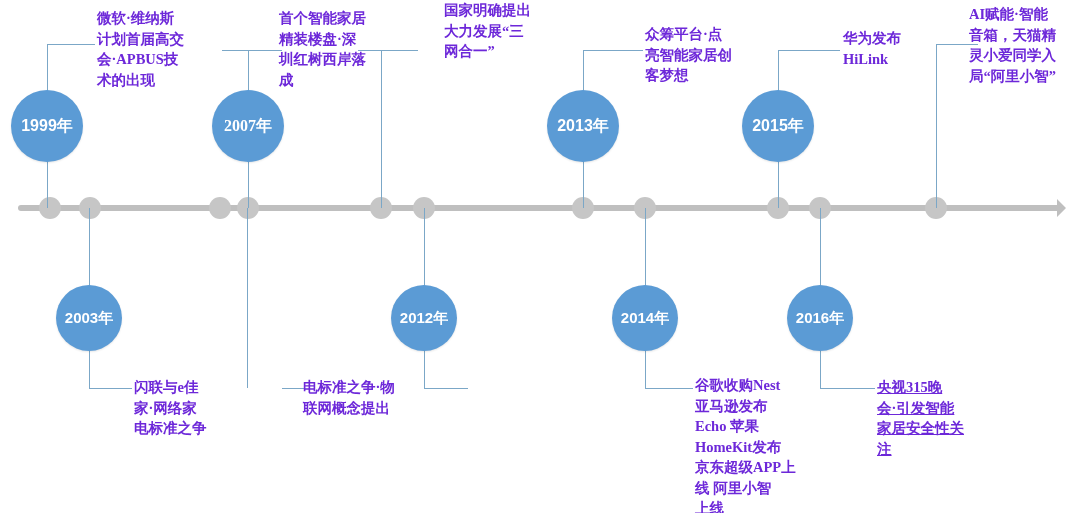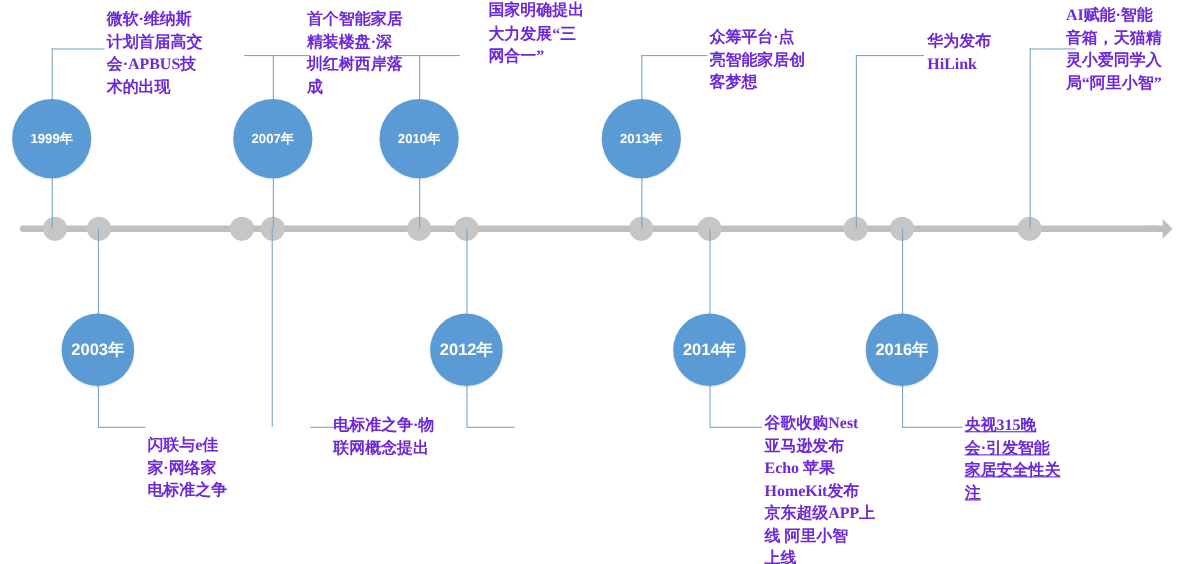--- a/index.html
+++ b/index.html
@@ -64,21 +64,21 @@
     height: 72px;
     margin-left: -36px;
     border-radius: 50%;
     background: #5b9bd5;
     color: #ffffff;
     display: flex;
     align-items: center;
     justify-content: center;
     font-family: "Liberation Sans", "DejaVu Sans", sans-serif;
     font-weight: bold;
-    font-size: 12px;
+    font-size: 16px;
     letter-spacing: 0px;
     box-shadow: 0 1px 2px rgba(0,0,0,0.10);
     z-index: 4;
   }
   .bubble.small {
     width: 66px;
     height: 66px;
     margin-left: -33px;
     font-size: 15px;
     text-align: center;
@@ -122,40 +122,39 @@
   <div class="conn-h" style="left:47px;top:44px;width:48px;"></div>
   <div class="bubble" style="left:47px;top:90px;">1999年</div>
   <div class="label" style="left:97px;top:8px;width:108px;">微软·维纳斯
 计划首届高交
 会·APBUS技
 术的出现</div>
 
   <div class="conn-v" style="left:89px;top:208px;height:180px;"></div>
   <div class="conn-h" style="left:89px;top:388px;width:43px;"></div>
   <div class="bubble small" style="left:89px;top:285px;">2003年</div>
-  <div class="label" style="left:134px;top:377px;width:100px;margin-top:18px;">闪联与e佳
+  <div class="label" style="left:134px;top:377px;width:100px;">闪联与e佳
 家·网络家
 电标准之争</div>
 
   <div class="conn-v" style="left:248px;top:50px;height:158px;"></div>
   <div class="conn-h" style="left:222px;top:50px;width:60px;"></div>
-  <div class="bubble" style="left:248px;top:90px;">2007年</div>
+  <div class="bubble" style="left:248px;top:90px;font-family:Liberation Serif, serif;">2007年</div>
   <div class="label" style="left:279px;top:8px;width:112px;">首个智能家居
 精装楼盘·深
 圳红树西岸落
 成</div>
 
   <div class="conn-v" style="left:247px;top:208px;height:180px;"></div>
   <div class="conn-h" style="left:282px;top:388px;width:22px;"></div>
   <div class="label" style="left:303px;top:377px;width:112px;">电标准之争·物
 联网概念提出</div>
 
   <div class="conn-v" style="left:381px;top:50px;height:158px;"></div>
   <div class="conn-h" style="left:358px;top:50px;width:60px;"></div>
-  <div class="bubble" style="left:381px;top:90px;">2010年</div>
   <div class="label" style="left:444px;top:0;width:112px;">国家明确提出
 大力发展“三
 网合一”</div>
 
   <div class="conn-v" style="left:424px;top:208px;height:180px;"></div>
   <div class="conn-h" style="left:424px;top:388px;width:44px;"></div>
   <div class="bubble small" style="left:424px;top:285px;">2012年</div>
 
   <div class="conn-v" style="left:583px;top:50px;height:158px;"></div>
   <div class="conn-h" style="left:583px;top:50px;width:60px;"></div>
@@ -170,20 +169,21 @@
   <div class="label" style="left:695px;top:375px;width:108px;">谷歌收购Nest
 亚马逊发布
 Echo  苹果
 HomeKit发布
 京东超级APP上
 线  阿里小智
 上线</div>
 
   <div class="conn-v" style="left:778px;top:50px;height:158px;"></div>
   <div class="conn-h" style="left:778px;top:50px;width:62px;"></div>
+  <div class="bubble" style="left:778px;top:90px;">2015年</div>
   <div class="label" style="left:843px;top:28px;width:110px;">华为发布
 HiLink</div>
 
   <div class="conn-v" style="left:820px;top:208px;height:180px;"></div>
   <div class="conn-h" style="left:820px;top:388px;width:55px;"></div>
   <div class="bubble small" style="left:820px;top:285px;">2016年</div>
   <div class="label" style="left:877px;top:377px;width:110px;text-decoration:underline;">央视315晚
 会·引发智能
 家居安全性关
 注</div>

